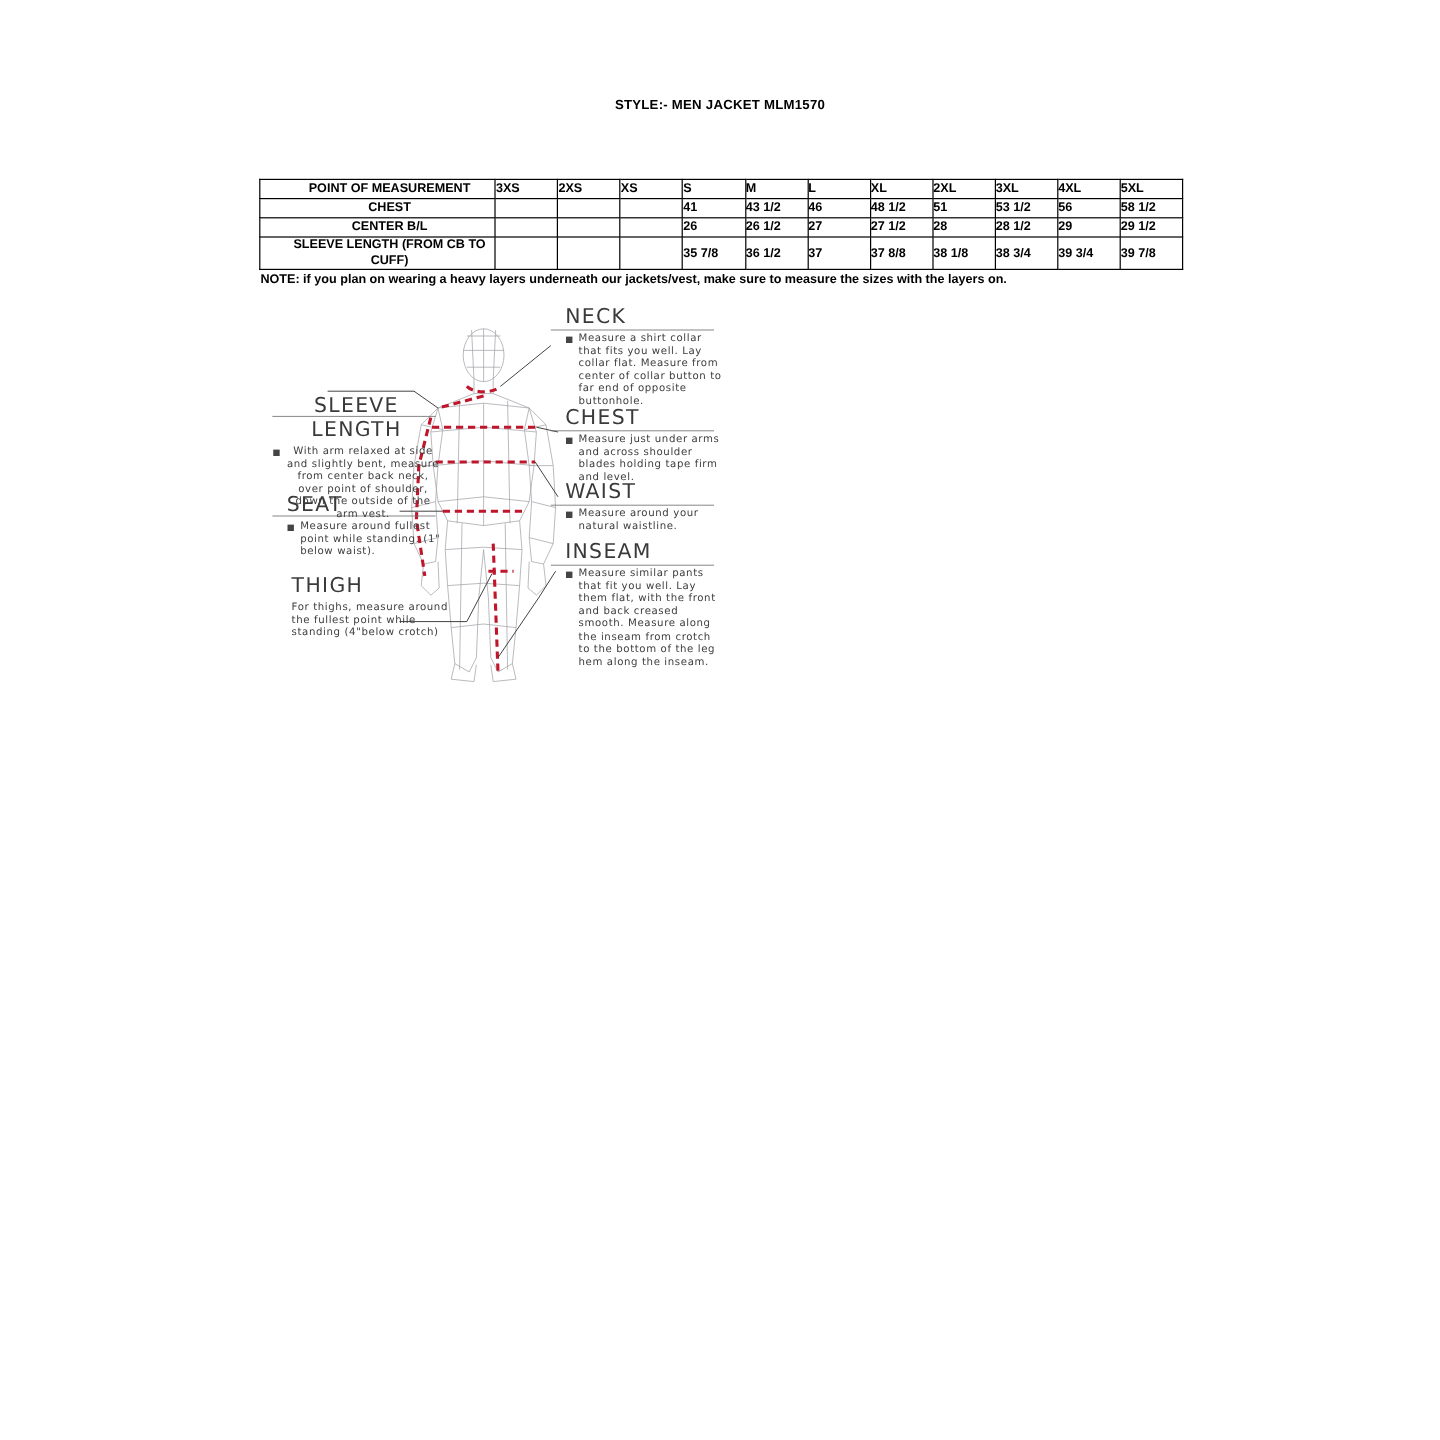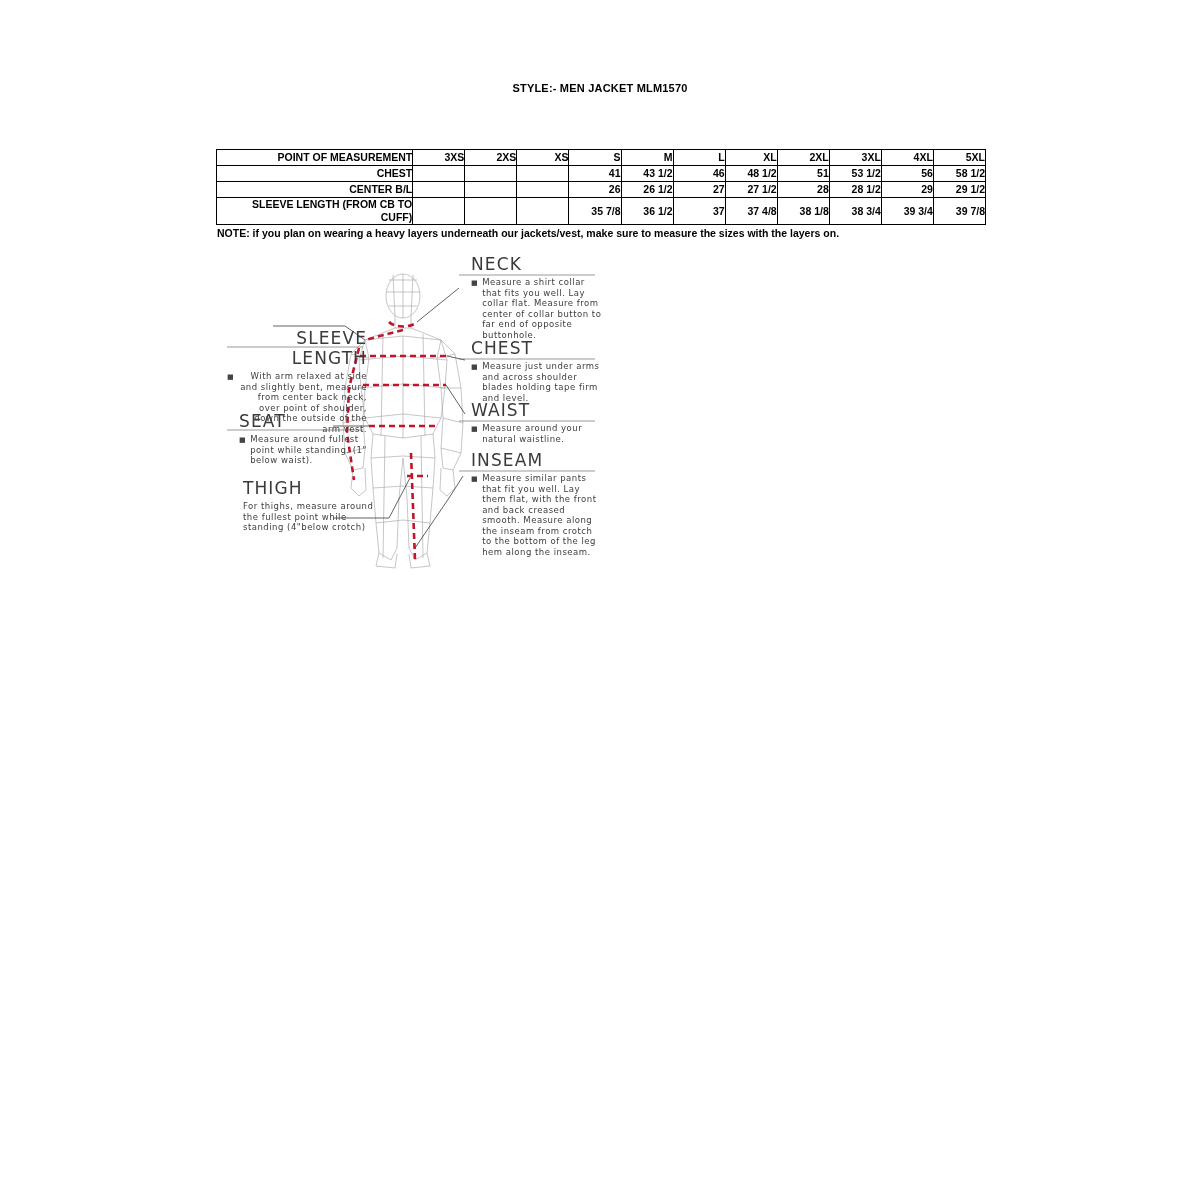--- a/index.html
+++ b/index.html
@@ -41,25 +41,25 @@
     width: 770px;
     border-collapse: collapse;
     table-layout: fixed;
   }
   .size-table td, .size-table th {
     border: 1px solid #000;
     font-size: 10.5px;
     height: 15px;
     line-height: 13px;
     padding: 0;
-    text-align: right;
+    text-align: left;
     font-weight: bold;
   }
   .size-table th.pom-head, .size-table td.pom-cell {
-    text-align: right;
+    text-align: center;
     padding-left: 20px;
   }
   .size-table .col-pom { width: 196px; }
   .size-table .col-size { width: 52px; }
 
   .note {
     position: absolute;
     left: 217px;
     top: 227px;
     font-size: 10.5px;
@@ -101,21 +101,21 @@
     font-size: 7px;
     line-height: 12px;
     margin-right: 4px;
   }
 
   
   #lbl-neck    { left: 258px; top: 6px;  width: 132px; }
   #lbl-chest   { left: 258px; top: 90px; width: 132px; }
   #lbl-waist   { left: 258px; top: 152px; width: 132px; }
   #lbl-inseam  { left: 258px; top: 202px; width: 132px; }
-  #lbl-sleeve  { left: 14px;  top: 80px;  width: 140px; text-align: right;}
+  #lbl-sleeve  { left: 14px;  top: 80px;  width: 140px; text-align: center;}
   #lbl-seat    { left: 26px;  top: 163px; width: 140px; }
   #lbl-thigh   { left: 30px;  top: 230px; width: 140px; }
   #lbl-thigh .bd { color:#3d3d3d; }
 </style>
 </head>
 <body>
 
 <div class="page">
 
   <div class="style-title">STYLE:- MEN JACKET  MLM1570</div>
@@ -181,21 +181,21 @@
         <td>29 1/2</td>
       </tr>
       <tr>
         <td class="pom-cell">SLEEVE LENGTH (FROM CB TO CUFF)</td>
         <td></td>
         <td></td>
         <td></td>
         <td>35 7/8</td>
         <td>36 1/2</td>
         <td>37</td>
-        <td>37 4/8</td>
+        <td>37 8/8</td>
         <td>38 1/8</td>
         <td>38 3/4</td>
         <td>39 3/4</td>
         <td>39 7/8</td>
       </tr>
     </tbody>
   </table>
 
   <div class="note">NOTE: if you plan on wearing a heavy layers underneath our jackets/vest, make sure to measure the sizes with the layers on.</div>
 

